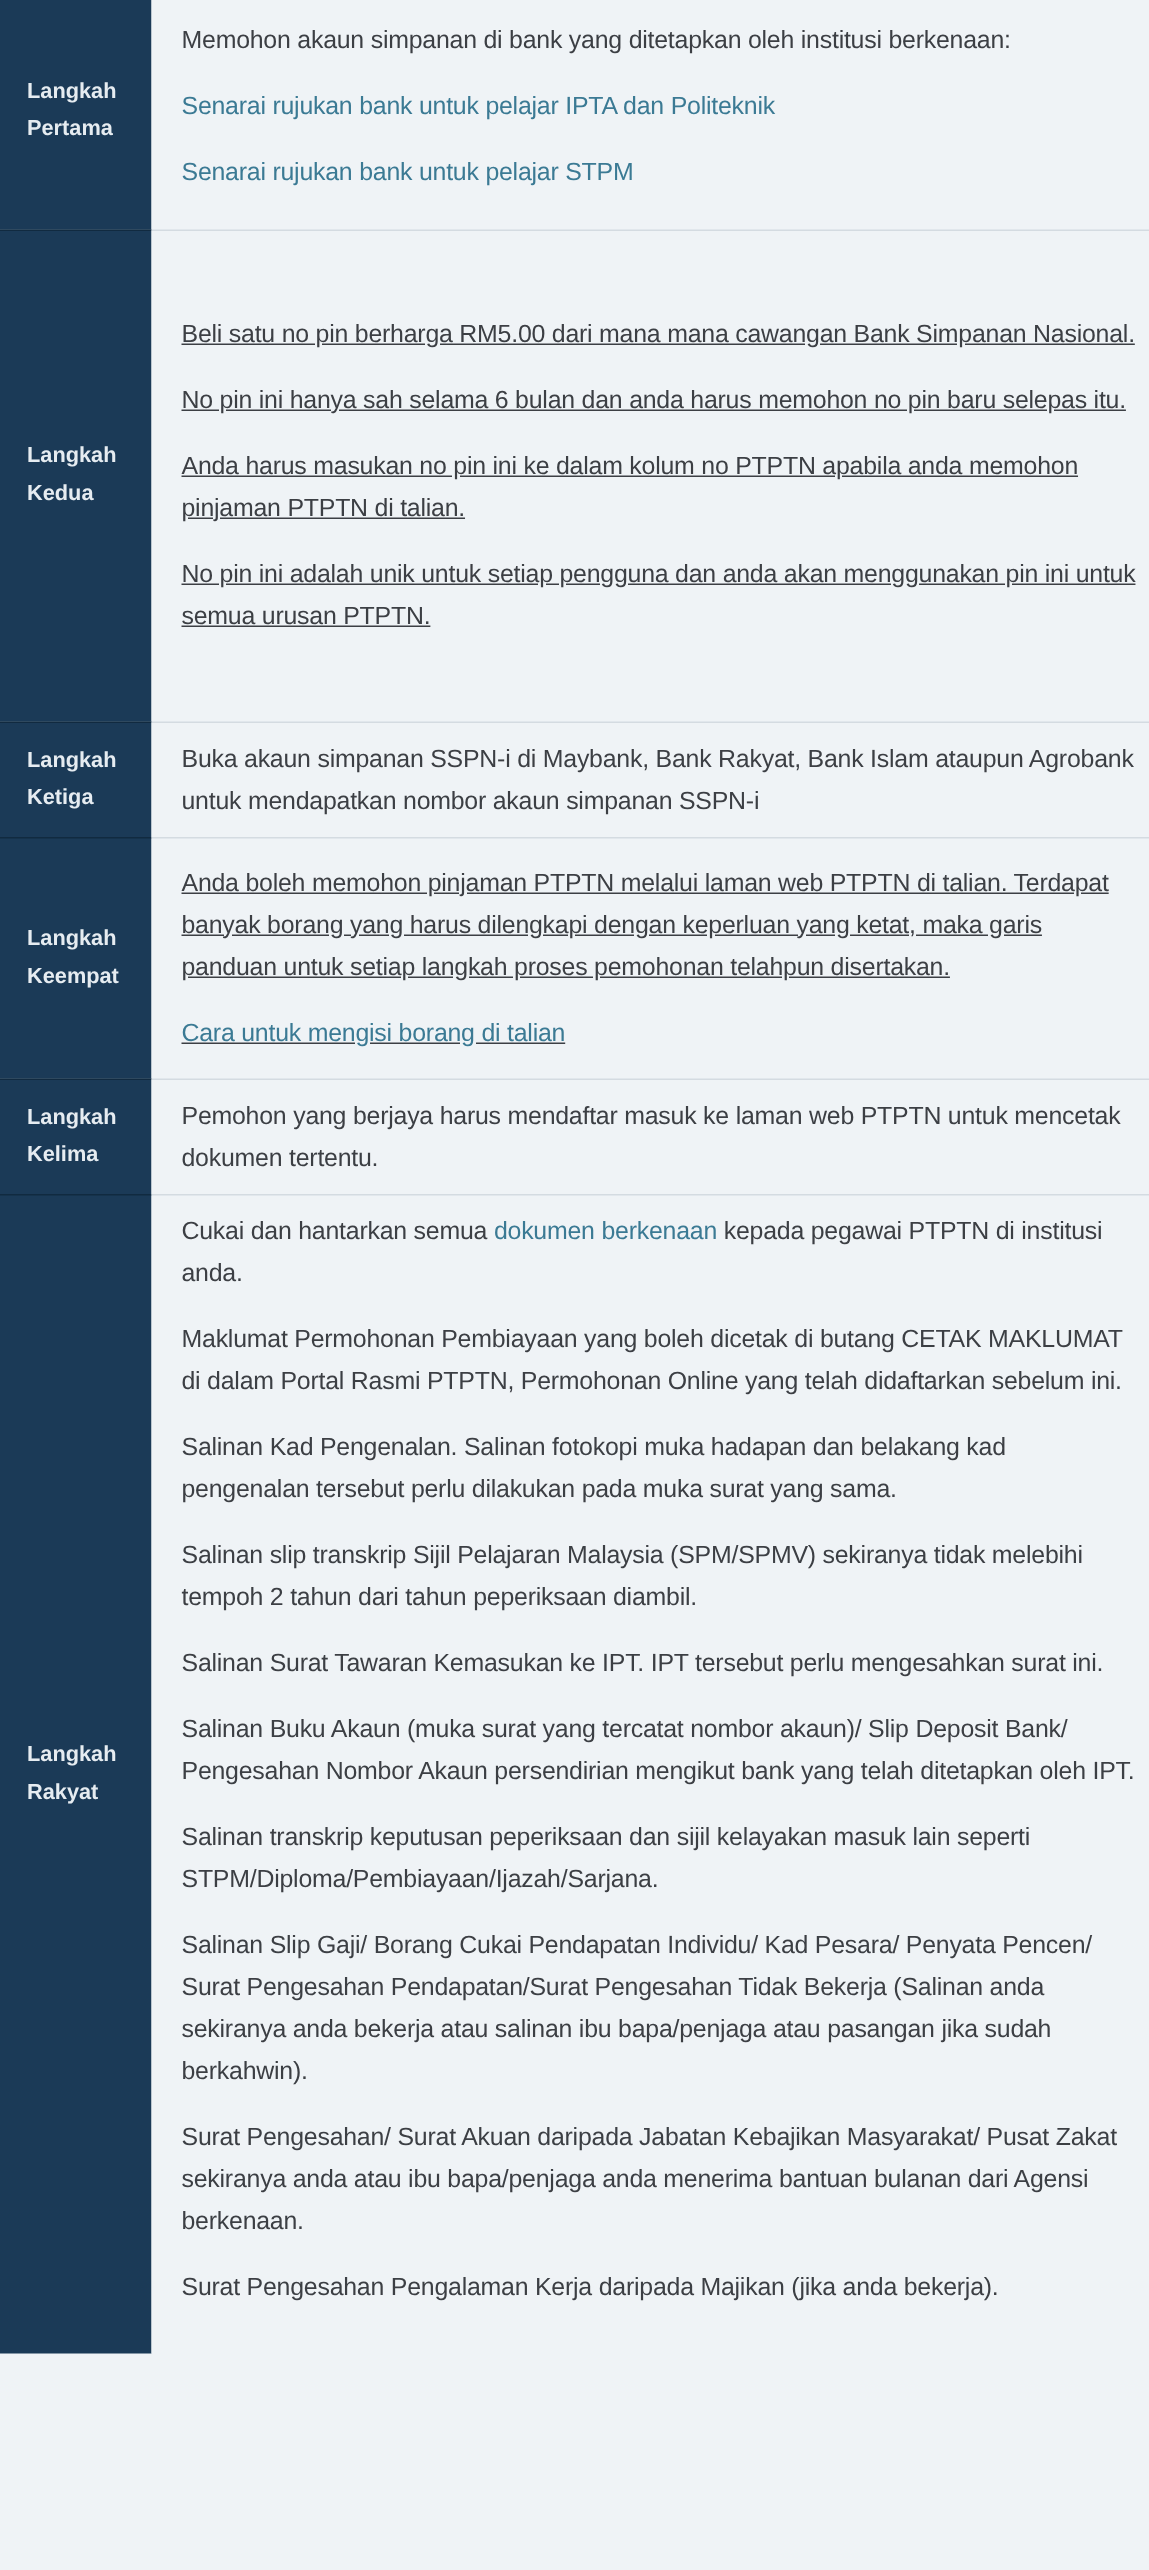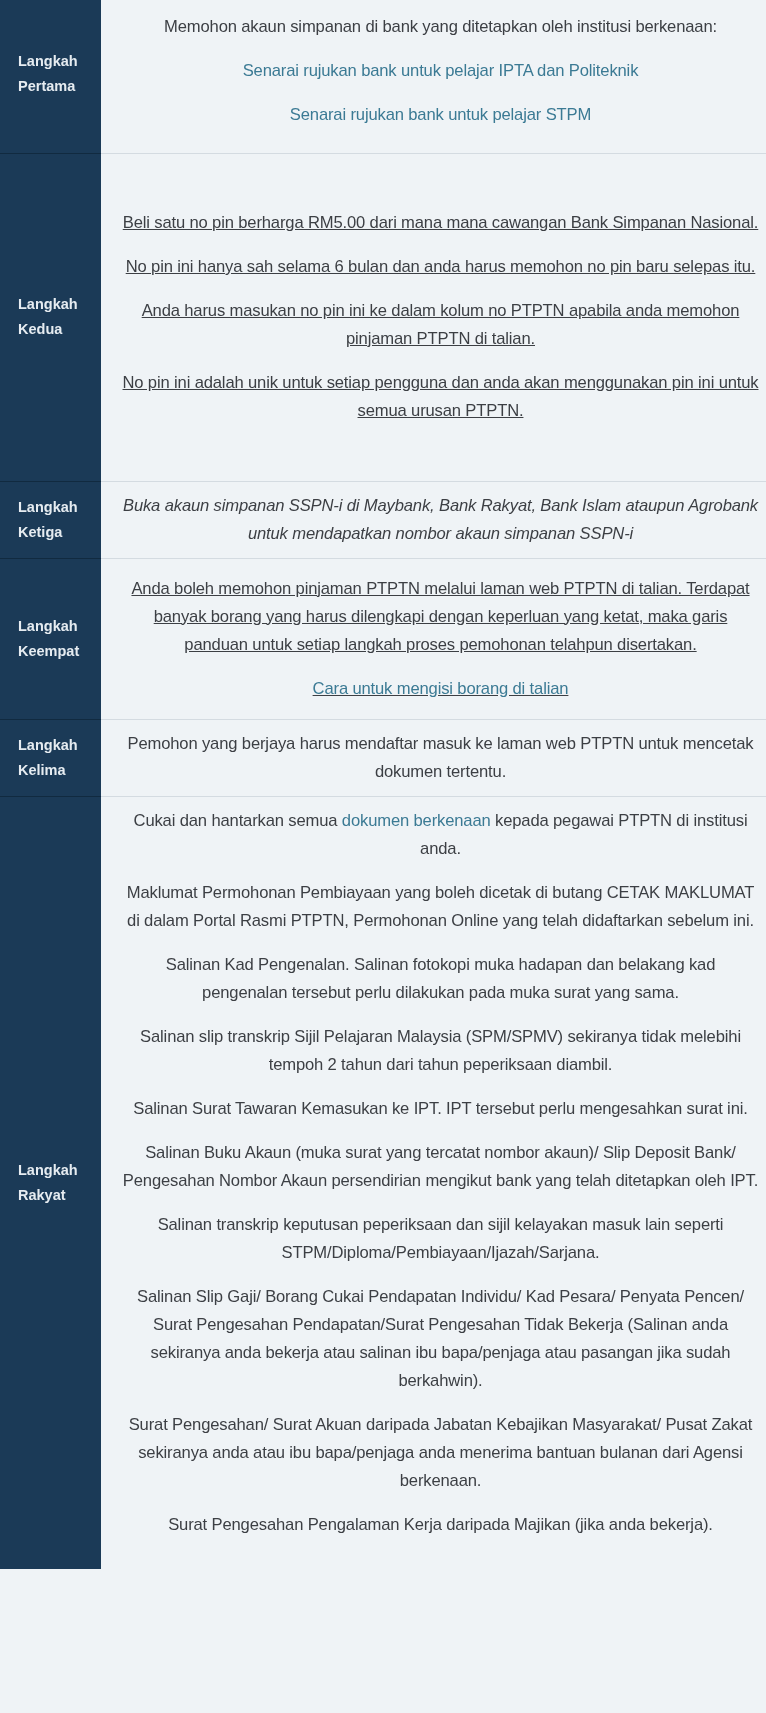--- a/index.html
+++ b/index.html
@@ -34,21 +34,20 @@
     background: #eff3f6;
     color: #3c3f44;
     font-size: 16.6px;
     line-height: 28px;
     padding: 3px 6px 9px 20px !important;
     border-bottom: 1px solid #d4dbe1;
     letter-spacing: -0.15px;
   }
   .step-body p {
     margin: 0;
-    text-align: center;
   }
   .step-body p + p {
     margin-top: 16px;
   }
   .link {
     color: #3b7a94;
     text-decoration: none;
     cursor: pointer;
   }
   tr.last .step-body, tr.last .step-label { border-bottom: none; }
@@ -86,21 +85,21 @@
         <p>Anda harus masukan no pin ini ke dalam kolum no PTPTN apabila anda memohon pinjaman PTPTN di talian.</p>
         <p>No pin ini adalah unik untuk setiap pengguna dan anda akan menggunakan pin ini untuk semua urusan PTPTN.</p>
       </td>
     </tr>
 
     <tr style="height:77px;">
       <td class="step-label">
         <span>Langkah</span><br>
         <span>Ketiga</span>
       </td>
-      <td class="step-body" style="padding-top:10px !important; padding-bottom:10px !important;font-style:italic;">
+      <td class="step-body" style="padding-top:10px !important; padding-bottom:10px !important;">
         <p>Buka akaun simpanan SSPN-i di Maybank, Bank Rakyat, Bank Islam ataupun Agrobank untuk mendapatkan nombor akaun simpanan SSPN-i</p>
       </td>
     </tr>
 
     <tr style="height:161px;">
       <td class="step-label">
         <span>Langkah</span><br>
         <span>Keempat</span>
       </td>
       <td class="step-body" style="padding-top:10px !important; padding-bottom:10px !important;text-decoration:underline;">

